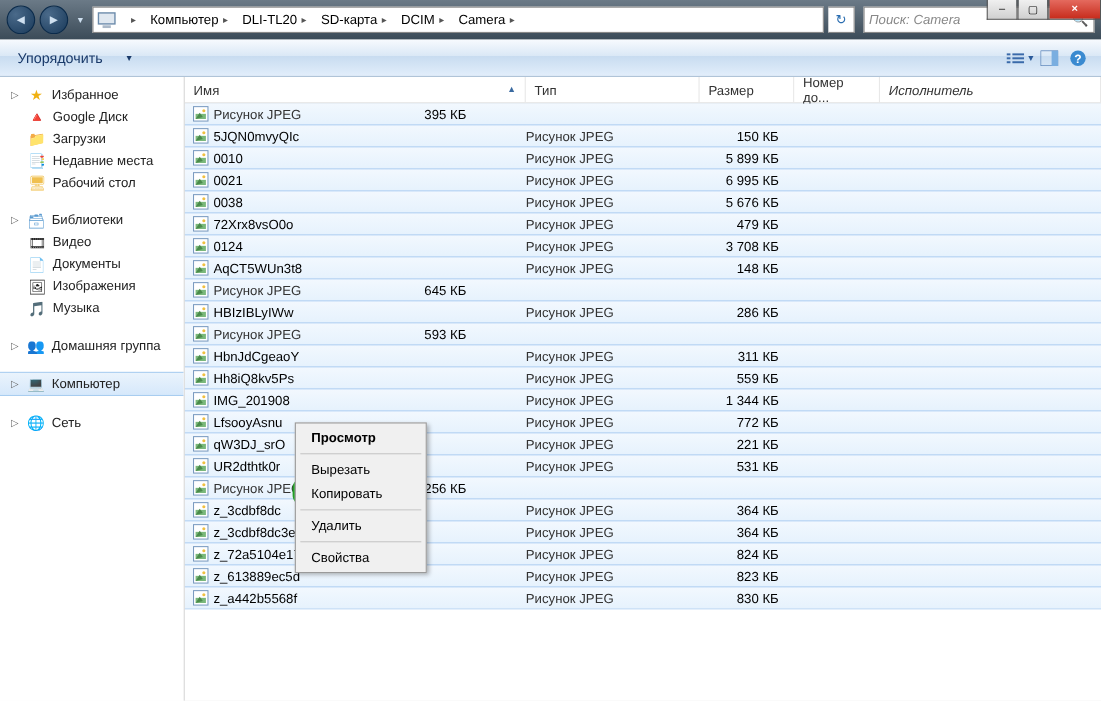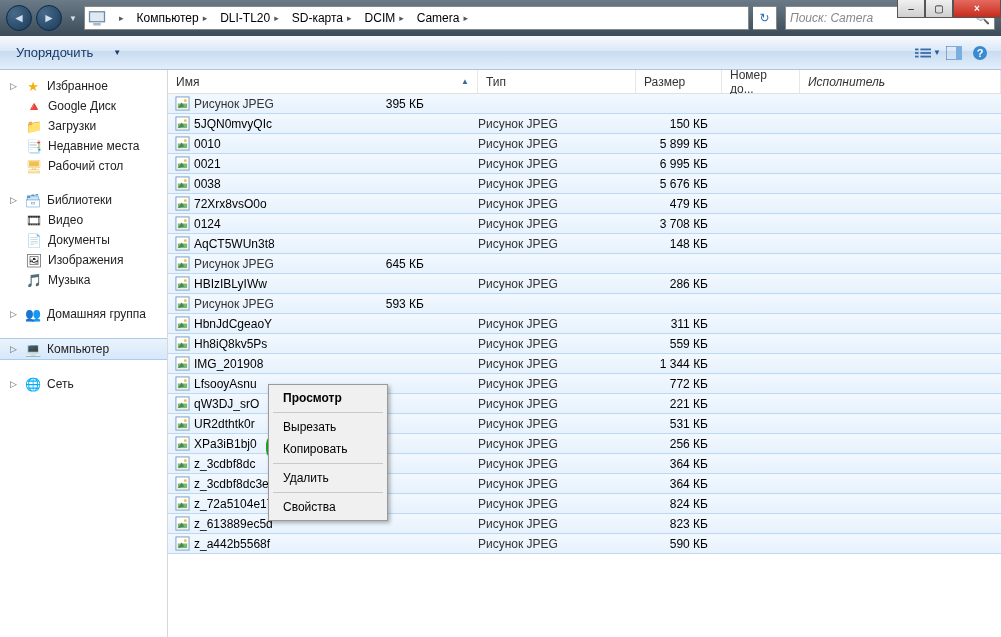--- a/index.html
+++ b/index.html
@@ -465,21 +465,20 @@
           </div>
           <div class="row">
             <span class="ico">
               <svg viewBox="0 0 16 16">
                 <rect x="1" y="1" width="14" height="14" fill="#fff" stroke="#7a9ac0"></rect>
                 <rect x="3" y="8" width="10" height="5" fill="#7ab87a"></rect>
                 <circle cx="11" cy="5" r="1.5" fill="#f0c040"></circle>
                 <path d="M3 13 L7 7 L10 11 Z" fill="#4a8a4a"></path>
               </svg>
             </span>
-            <span class="cell-name">XPa3iB1bj0</span>
             <span class="cell-type">Рисунок JPEG</span>
             <span class="cell-size">256 КБ</span>
           </div>
           <div class="row">
             <span class="ico">
               <svg viewBox="0 0 16 16">
                 <rect x="1" y="1" width="14" height="14" fill="#fff" stroke="#7a9ac0"></rect>
                 <rect x="3" y="8" width="10" height="5" fill="#7ab87a"></rect>
                 <circle cx="11" cy="5" r="1.5" fill="#f0c040"></circle>
                 <path d="M3 13 L7 7 L10 11 Z" fill="#4a8a4a"></path>
@@ -532,21 +531,21 @@
             <span class="ico">
               <svg viewBox="0 0 16 16">
                 <rect x="1" y="1" width="14" height="14" fill="#fff" stroke="#7a9ac0"></rect>
                 <rect x="3" y="8" width="10" height="5" fill="#7ab87a"></rect>
                 <circle cx="11" cy="5" r="1.5" fill="#f0c040"></circle>
                 <path d="M3 13 L7 7 L10 11 Z" fill="#4a8a4a"></path>
               </svg>
             </span>
             <span class="cell-name">z_a442b5568f</span>
             <span class="cell-type">Рисунок JPEG</span>
-            <span class="cell-size">590 КБ</span>
+            <span class="cell-size">830 КБ</span>
           </div>
         </div>
     </div>
   </div>
 </div>
 
 <div class="context-menu">
   <div class="cm-item bold">Просмотр</div>
   <div class="cm-sep"></div>
   <div class="cm-item">Вырезать</div>

